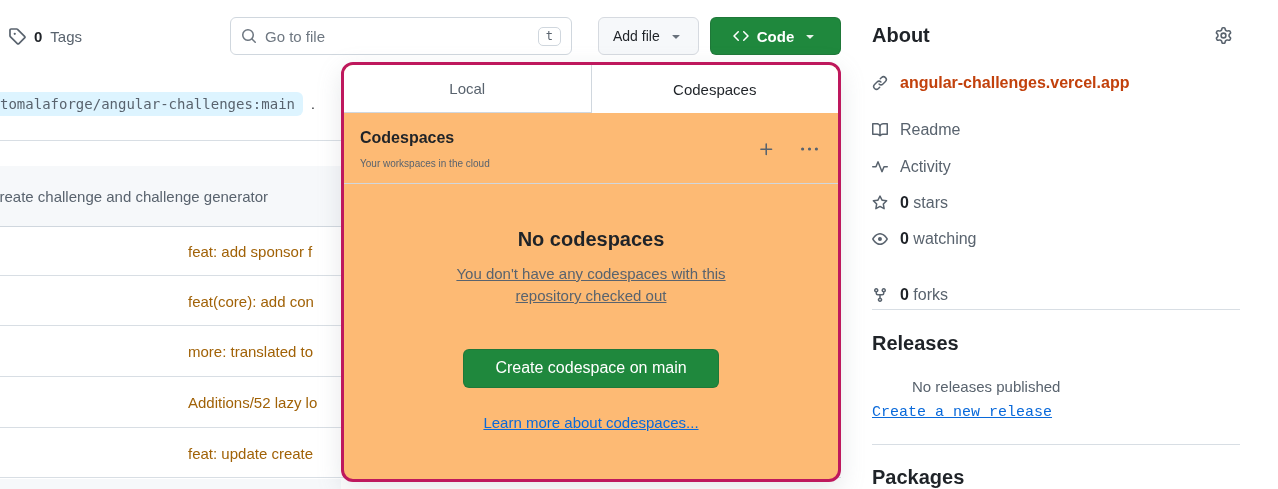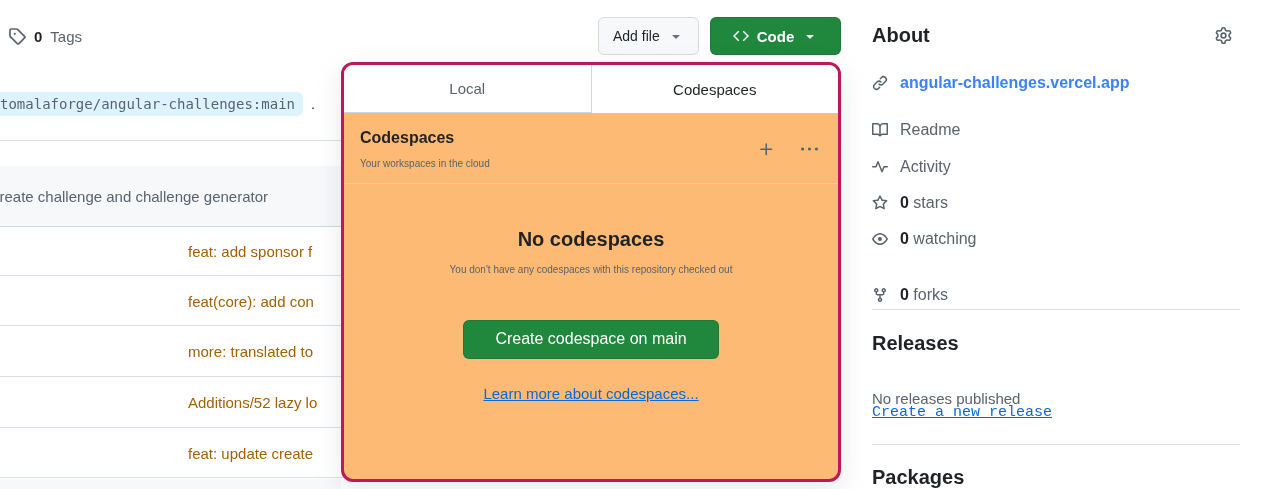--- a/index.html
+++ b/index.html
@@ -56,56 +56,65 @@
   .popover .tab.inactive { color:#59636e; border-bottom:1px solid #d0d7de; border-right:1px solid #d0d7de; }
   .popover .tab.active { color:#1f2328; }
   .cs-header { display:flex; align-items:flex-start; padding:16px 16px 14px; border-bottom:1px solid #d0d7de; }
   .cs-titles { flex:1; }
   .cs-titles h3 { font-size:16px; font-weight:700; color:#1f2328; }
   .cs-titles p { margin-top:11px; font-size:10px; color:#59636e; }
   .icon-btn { background:none; border:none; color:#59636e; cursor:pointer; padding:4px; margin-top:8px; }
   .icon-btn.plus { margin-right:18px; }
   .empty { text-align:center; }
   .empty h2 { margin-top:44px; font-size:20px; font-weight:700; color:#1f2328; }
-  .empty .desc { margin:12px auto 16px; width:320px; font-size:10px; color:#59636e; line-height:1.45; }
+  .empty .desc { margin:12px auto 16px; width:320px; font-size:15px; color:#59636e; line-height:1.45;text-decoration:underline; }
   .create-btn { display:block; margin:42px auto 0; width:256px; height:39px;
     background:#1f883d; color:#fff; border:1px solid rgba(31,35,40,0.15); border-radius:6px;
     font-family:inherit; font-size:16px; font-weight:500; cursor:pointer; }
   .learn-link { display:inline-block; margin-top:26px; font-size:15px; color:#0969da;
     text-decoration:underline; cursor:pointer; }
 
   
   .sidebar { position:absolute; left:872px; top:0; width:368px; height:348px;text-align:right; }
   .side-h2 { position:absolute; left:0; font-size:20px; font-weight:700; color:#1f2328; }
   .gear-btn { position:absolute; right:8px; top:27px; color:#59636e; background:none; border:none; cursor:pointer; }
   .side-row { position:absolute; left:0; display:flex; align-items:center; gap:12px;
     font-size:16px; color:#59636e; cursor:pointer; }
   .side-row .cnt { color:#1f2328; font-weight:700; }
   .side-row .lbl { }
   .website-row { font-weight:700; }
-  .website-row a { color:#3b82f6; text-decoration:none; font-weight:700; font-size:16px; }
+  .website-row a { color:#c2410c; text-decoration:none; font-weight:700; font-size:16px; }
   .side-divider { position:absolute; left:0; width:368px; border-top:1px solid #d8dee4; }
   .muted-line { position:absolute; left:0; font-size:15px; color:#59636e; }
   .blue-link { position:absolute; left:0; font-size:15px; color:#0969da; text-decoration:underline; cursor:pointer; }
 </style>
 </head>
 <body>
 
 <div id="screen">
 
   <a class="tags-link">
     <span>
       <svg width="18" height="18" viewBox="0 0 16 16" fill="#59636e">
           <path d="M1 7.775V2.75C1 1.784 1.784 1 2.75 1h5.025c.464 0 .91.184 1.238.513l6.25 6.25a1.75 1.75 0 0 1 0 2.474l-5.026 5.026a1.75 1.75 0 0 1-2.474 0l-6.25-6.25A1.752 1.752 0 0 1 1 7.775Zm1.5 0c0 .066.026.13.073.177l6.25 6.25a.25.25 0 0 0 .354 0l5.025-5.025a.25.25 0 0 0 0-.354l-6.25-6.25a.25.25 0 0 0-.177-.073H2.75a.25.25 0 0 0-.25.25ZM6 5a1 1 0 1 1 0 2 1 1 0 0 1 0-2Z"></path>
         </svg>
     </span>
     <span class="cnt">0</span>
     <span>Tags</span>
   </a>
 
+  <div class="searchbox">
+    <span>
+      <svg width="16" height="16" viewBox="0 0 16 16" fill="#6e7781">
+          <path d="M10.68 11.74a6 6 0 0 1-7.922-8.982 6 6 0 0 1 8.982 7.922l3.04 3.04a.749.749 0 0 1-.326 1.275.749.749 0 0 1-.734-.215ZM11.5 7a4.499 4.499 0 1 0-8.997 0A4.499 4.499 0 0 0 11.5 7Z"></path>
+        </svg>
+    </span>
+    <input type="text" placeholder="Go to file" style="">
+    <kbd>t</kbd>
+  </div>
 
   <button class="btn code-btn">
     <span>
       <svg width="16" height="16" viewBox="0 0 16 16" fill="#ffffff">
           <path d="m11.28 3.22 4.25 4.25a.75.75 0 0 1 0 1.06l-4.25 4.25a.749.749 0 0 1-1.275-.326.749.749 0 0 1 .215-.734L13.94 8l-3.72-3.72a.749.749 0 0 1 .326-1.275.749.749 0 0 1 .734.215Zm-6.56 0a.751.751 0 0 1 1.042.018.751.751 0 0 1 .018 1.042L2.06 8l3.72 3.72a.749.749 0 0 1-.326 1.275.749.749 0 0 1-.734-.215L.47 8.53a.75.75 0 0 1 0-1.06Z"></path>
         </svg>
     </span>
     <span>Code</span>
     <span class="caret">
       <svg width="16" height="16" viewBox="0 0 16 16" fill="#ffffff">
@@ -243,20 +252,20 @@
         <svg width="16" height="16" viewBox="0 0 16 16" fill="#59636e">
             <path d="M5 5.372v.878c0 .414.336.75.75.75h4.5a.75.75 0 0 0 .75-.75v-.878a2.25 2.25 0 1 1 1.5 0v.878a2.25 2.25 0 0 1-2.25 2.25h-1.5v2.128a2.251 2.251 0 1 1-1.5 0V8.5h-1.5A2.25 2.25 0 0 1 3.5 6.25v-.878a2.25 2.25 0 1 1 1.5 0ZM5 3.25a.75.75 0 1 0-1.5 0 .75.75 0 0 0 1.5 0Zm6.75.75a.75.75 0 1 0 0-1.5.75.75 0 0 0 0 1.5Zm-3 8.75a.75.75 0 1 0-1.5 0 .75.75 0 0 0 1.5 0Z"></path>
           </svg>
       </span>
       <span><span class="cnt">0</span> <span>forks</span></span>
     </div>
 
     <div class="side-divider" style="top:309px;"></div>
 
     <h2 class="side-h2" style="top:332px;">Releases</h2>
-    <div class="muted-line" style="top:390px;">No releases published</div>
+    <div class="muted-line" style="top:378px;margin-left:40px;">No releases published</div>
     <a class="blue-link" style="top:404px;font-family:Liberation Mono, monospace;">Create a new release</a>
 
     <div class="side-divider" style="top:444px;"></div>
     <h2 class="side-h2" style="top:466px;">Packages</h2>
   </div>
 
 </div>
 
 </body></html>

